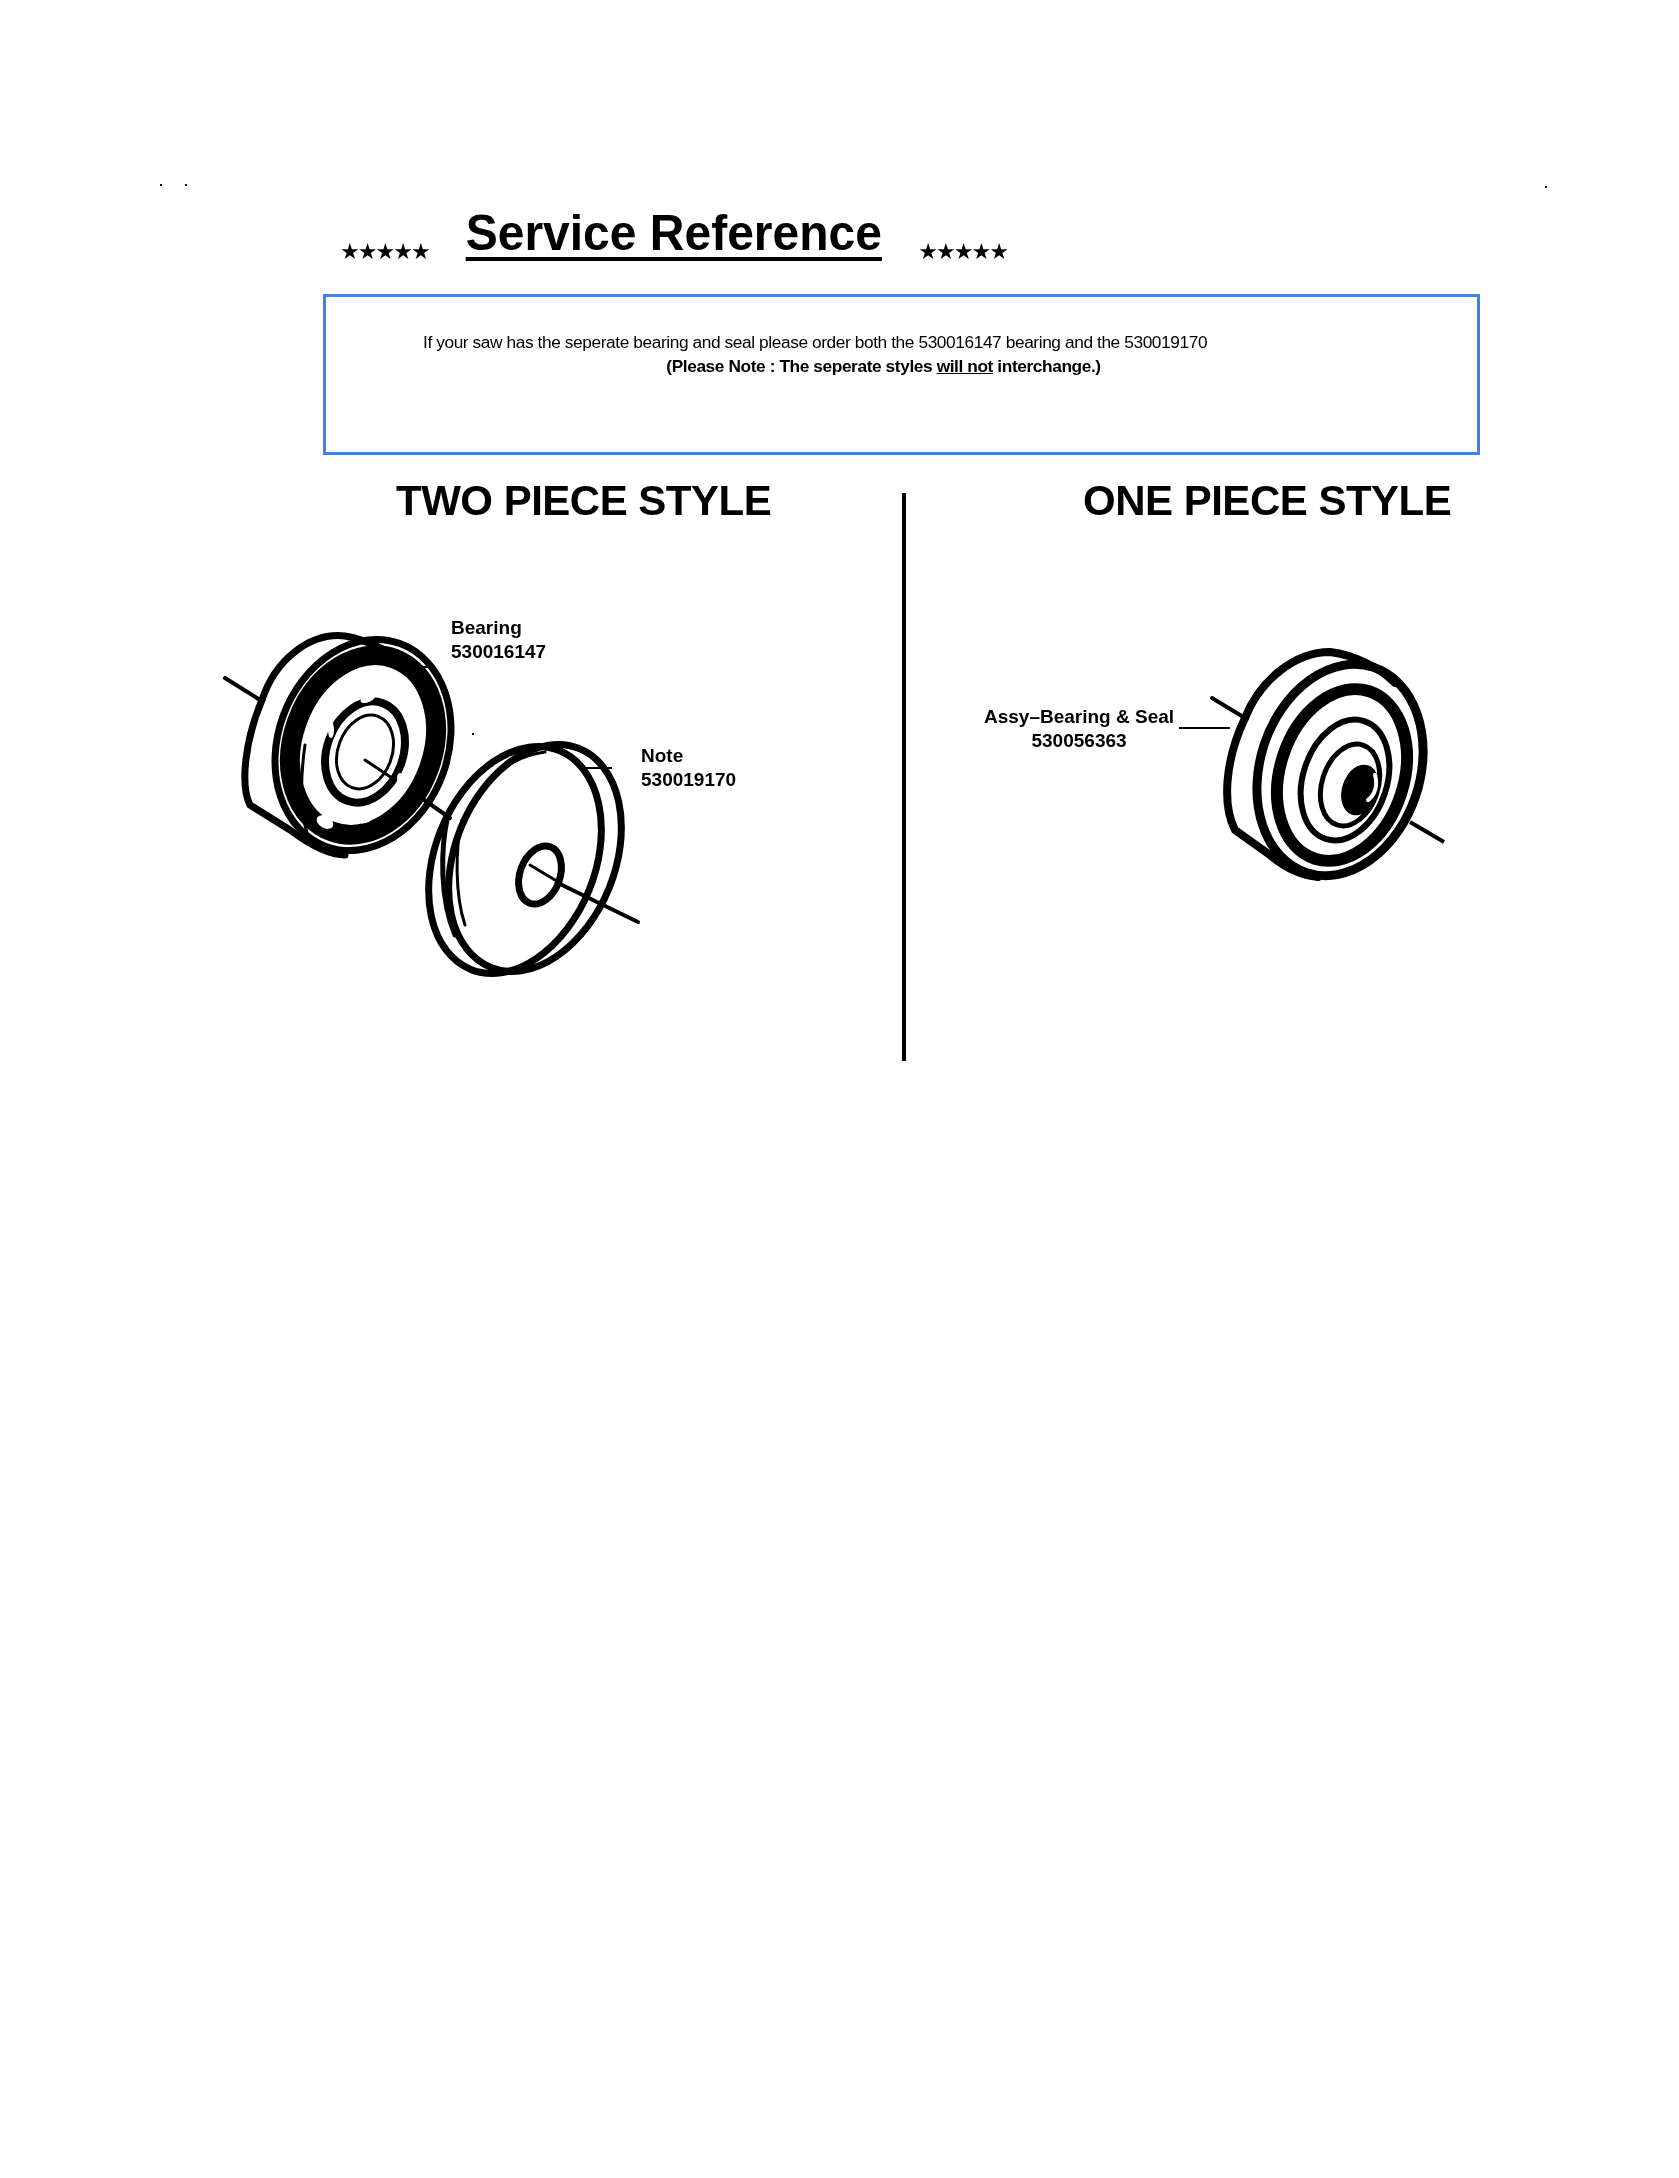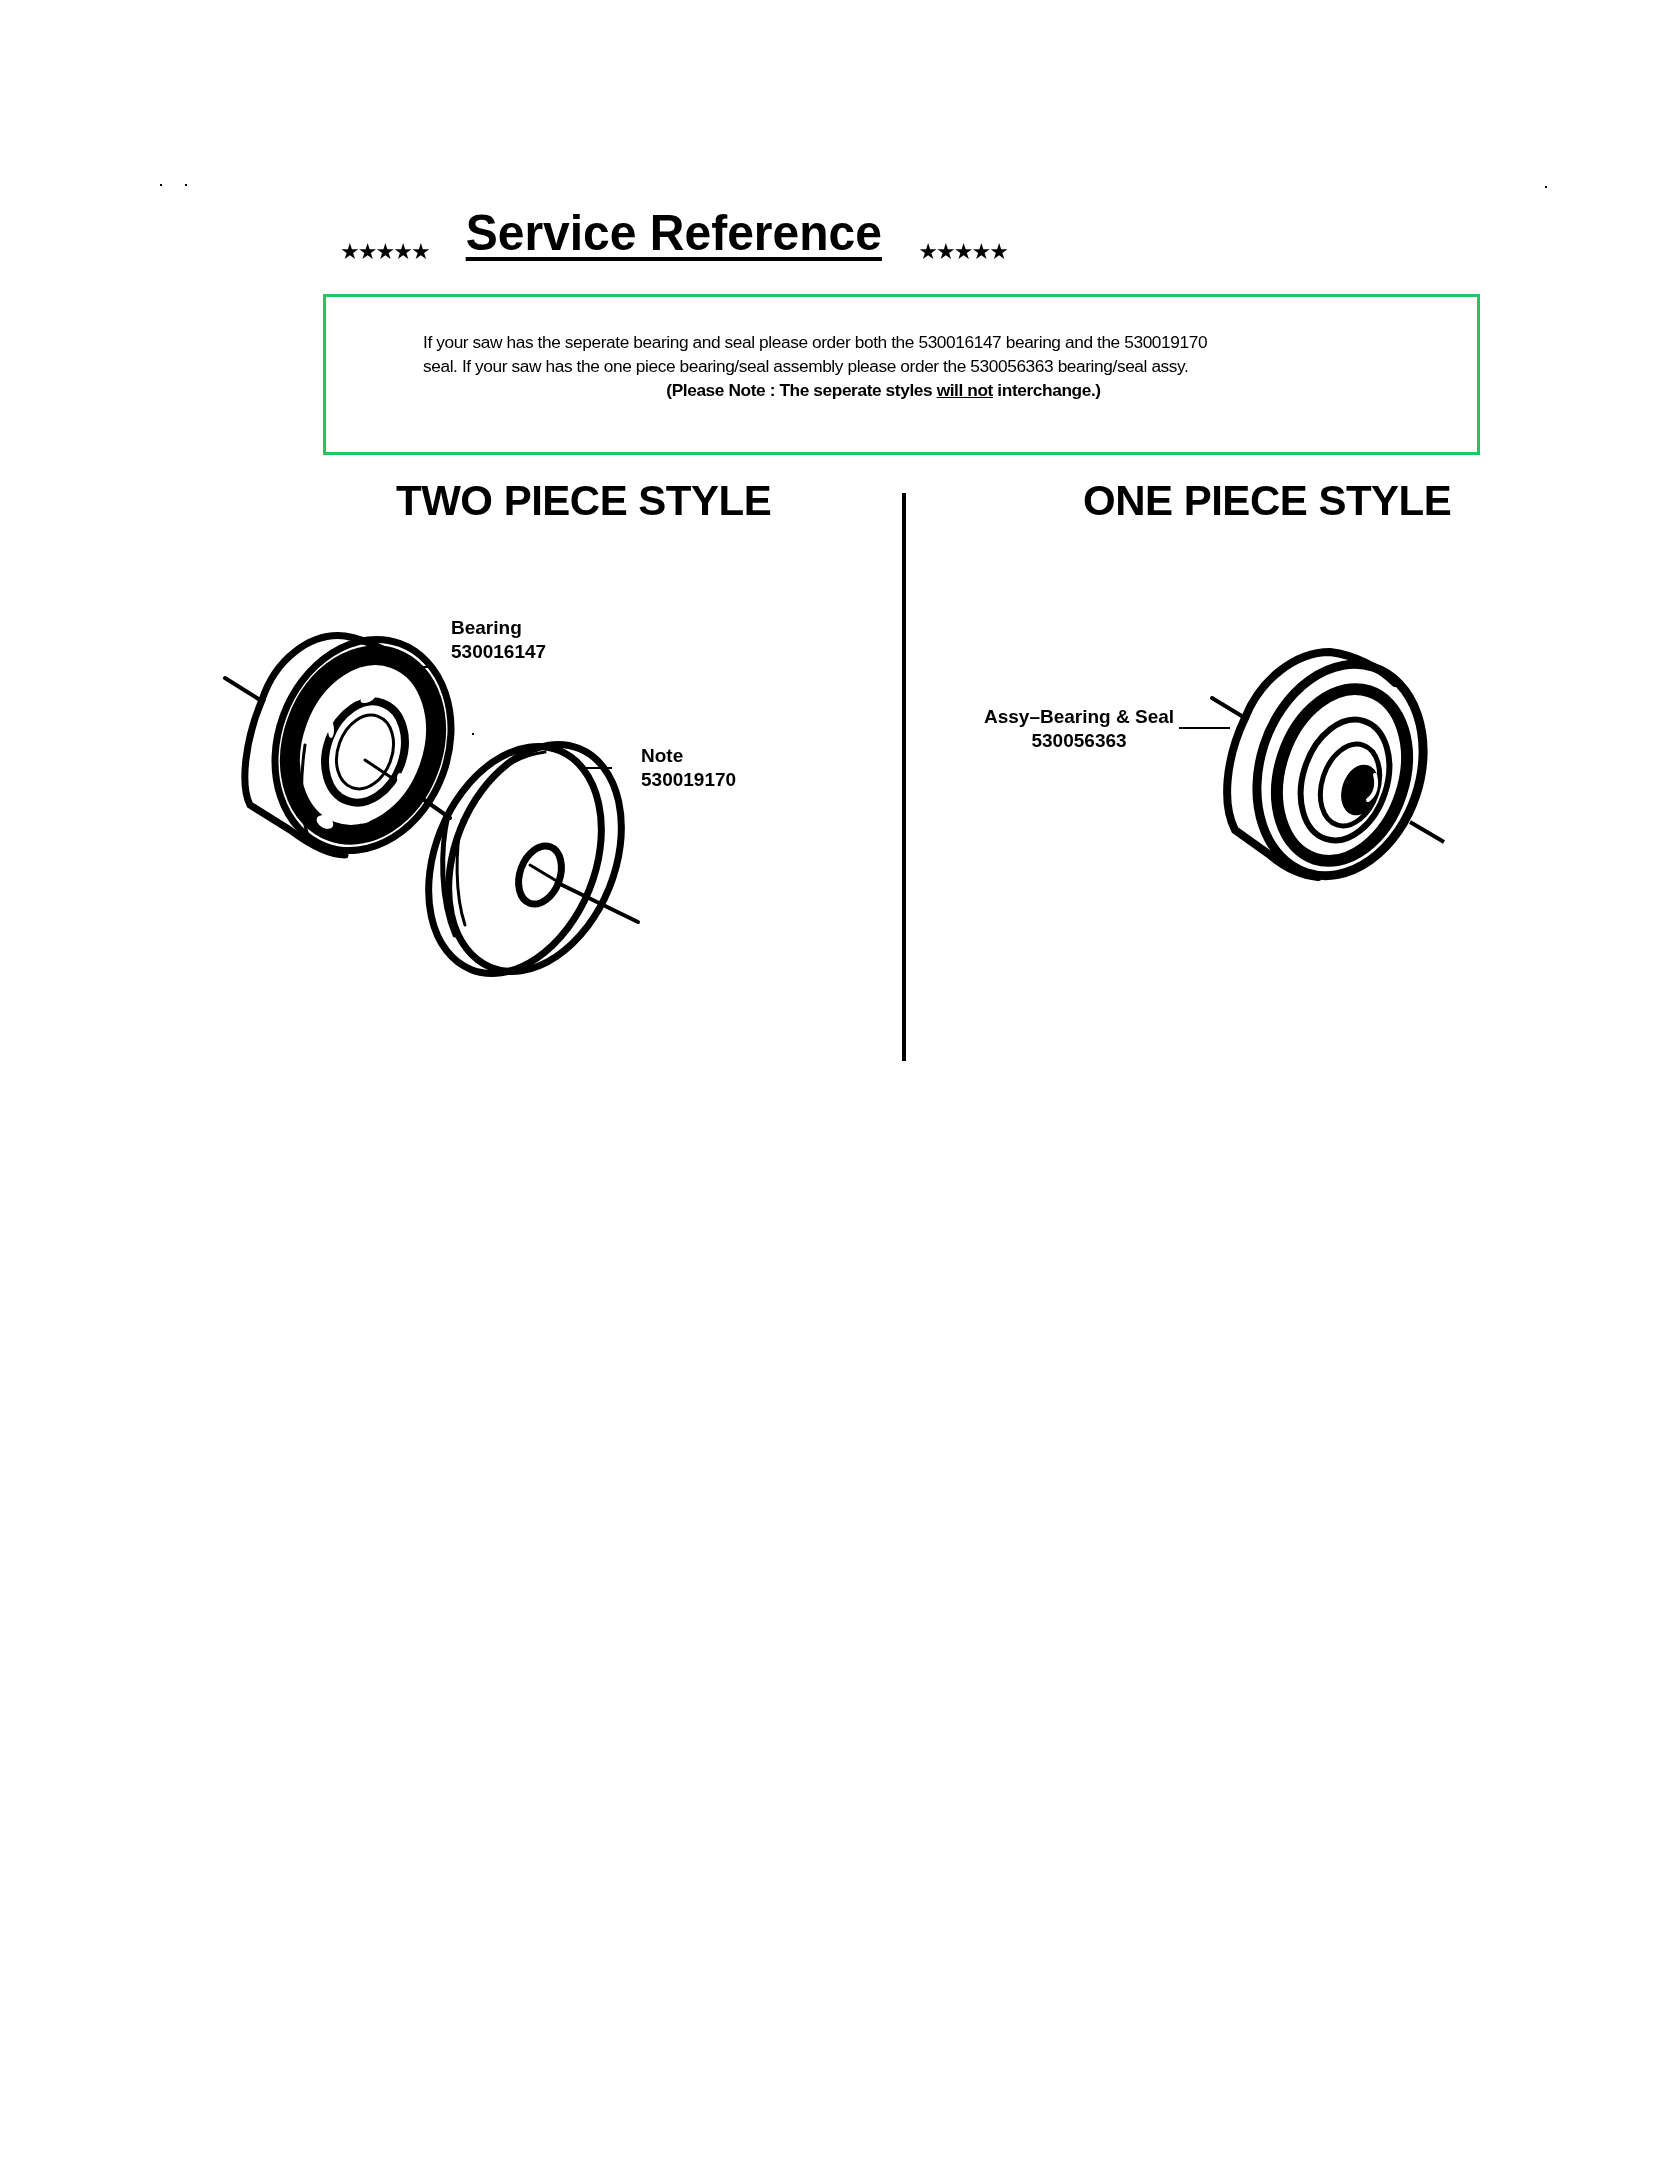--- a/index.html
+++ b/index.html
@@ -6,21 +6,21 @@
   body { width: 1679px; height: 2178px; position: relative; overflow: hidden;
          font-family: "Liberation Sans", sans-serif; color: #000; }
   .dot { position: absolute; width: 2px; height: 2px; background: #000; }
 
   .title-row { position: absolute; left: 0; width: 1347px; top: 204px; text-align: center; white-space: nowrap; }
   .stars { font-size: 22px; letter-spacing: -2px; vertical-align: middle; position: relative; top: 6px; }
   .title { font-size: 50px; font-weight: bold; text-decoration: underline; text-decoration-thickness: 4px;
            text-underline-offset: 7px; margin: 0 28px; transform: scaleX(0.96); display: inline-block; }
 
   .notice-box { position: absolute; left: 323px; top: 294px; width: 1151px; height: 155px;
-                border: 3px solid #22c55e; box-sizing: content-box; }
+                border: 3px solid #3b82f6; box-sizing: content-box; }
   .notice-text { position: absolute; left: 97px; top: 33px; width: 980px; font-size: 17.3px;
                  line-height: 24px; letter-spacing: -0.4px; }
   .notice-line { display: block; white-space: nowrap; }
   .notice-note { display: block; text-align: center; font-weight: bold; white-space: nowrap; margin-left: -59px; }
   .u { text-decoration: underline; }
 
   .section-heading { position: absolute; font-size: 42px; font-weight: bold; letter-spacing: -0.5px; white-space: nowrap; }
   .divider { position: absolute; left: 902px; top: 493px; width: 4px; height: 568px; background: #000; }
 
   .callout { position: absolute; font-size: 19px; font-weight: bold; line-height: 24px; white-space: nowrap; }
@@ -33,21 +33,20 @@
 <div class="dot" style="left:185px; top:184px;"></div>
 <div class="dot" style="left:1545px; top:186px;"></div>
 
 <div class="title-row">
   <span class="stars">★★★★★</span><span class="title">Service Reference</span><span class="stars">★★★★★</span>
 </div>
 
 <div class="notice-box">
   <div class="notice-text">
     <span class="notice-line">If your saw has the seperate bearing and seal please order both the 530016147 bearing and the 530019170</span>
-    <span class="notice-line">seal. If your saw has the one piece bearing/seal assembly please order the 530056363 bearing/seal assy.</span>
     <span class="notice-note"><span>(Please Note : The seperate styles </span><span class="u">will not</span><span> interchange.)</span></span>
   </div>
 </div>
 
 <div class="section-heading" style="left:396px; top:477px;">TWO PIECE STYLE</div>
 <div class="section-heading" style="left:1083px; top:477px;">ONE PIECE STYLE</div>
 
 <div class="divider"></div>
 
 <svg width="1" height="1" style="left:0; top:0;" viewBox="0 0 1 1">

